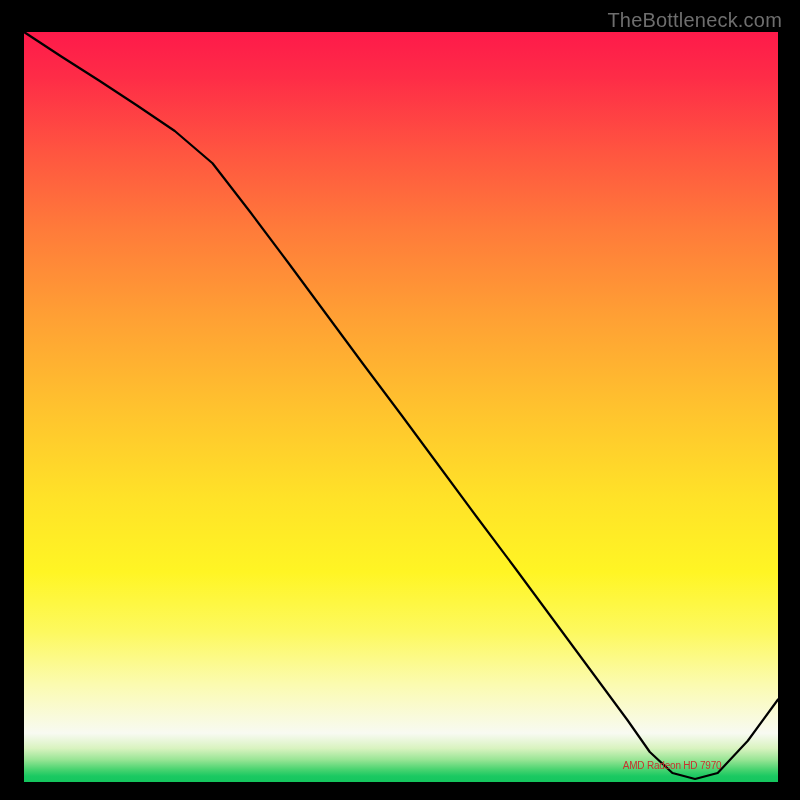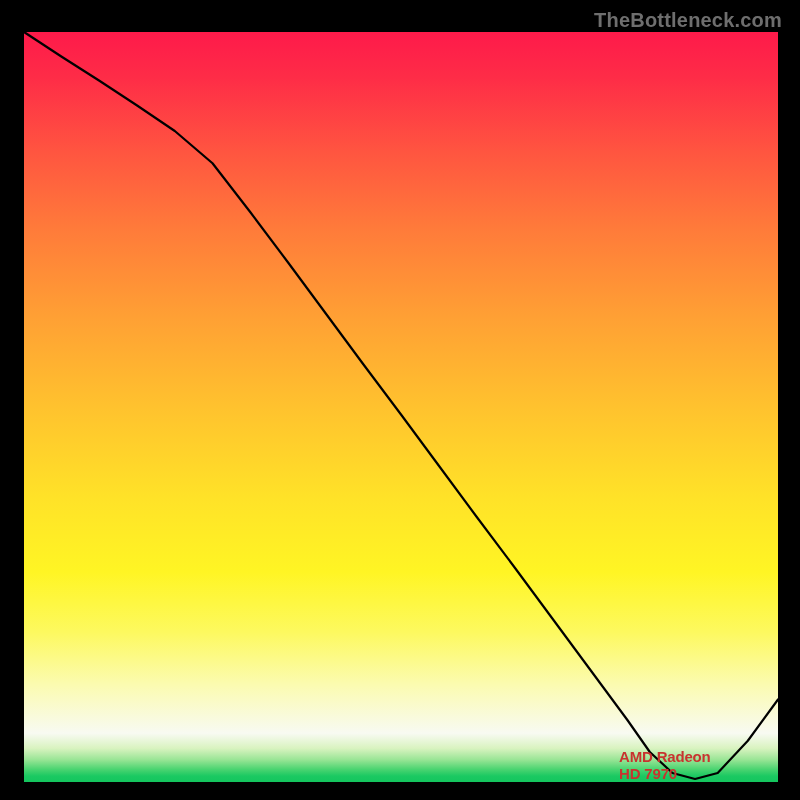--- a/index.html
+++ b/index.html
@@ -9,21 +9,21 @@
     width: 800px;
     height: 800px;
     background: #000;
   }
   .watermark {
     position: absolute;
     top: 9px;
     right: 18px;
     font-family: Arial, Helvetica, sans-serif;
     font-size: 20px;
-    font-weight: 700;
+    font-weight: 400;
     color: #6e6e6e;
     letter-spacing: 0.2px;
   }
   .plot-frame {
     position: absolute;
     left: 22px;
     top: 30px;
     width: 758px;
     height: 754px;
     background: linear-gradient(
@@ -44,22 +44,22 @@
       #4bd471 98.3%,
       #1bc962 99.2%,
       #14c65e 100%
     );
     border: 2px solid #000;
     box-shadow: inset 0 0 0 1px rgba(0,0,0,0);
   }
   .legend-text {
     position: absolute;
     font-family: Arial, Helvetica, sans-serif;
-    font-size: 15px;
-    font-weight: 700;
+    font-size: 10px;
+    font-weight: 400;
     color: #c8332f;
     letter-spacing: -0.2px;
     transform: translate(-50%, -50%);
   }
   svg.curve {
     position: absolute;
     left: 0; top: 0;
     width: 100%;
     height: 100%;
     overflow: visible;

